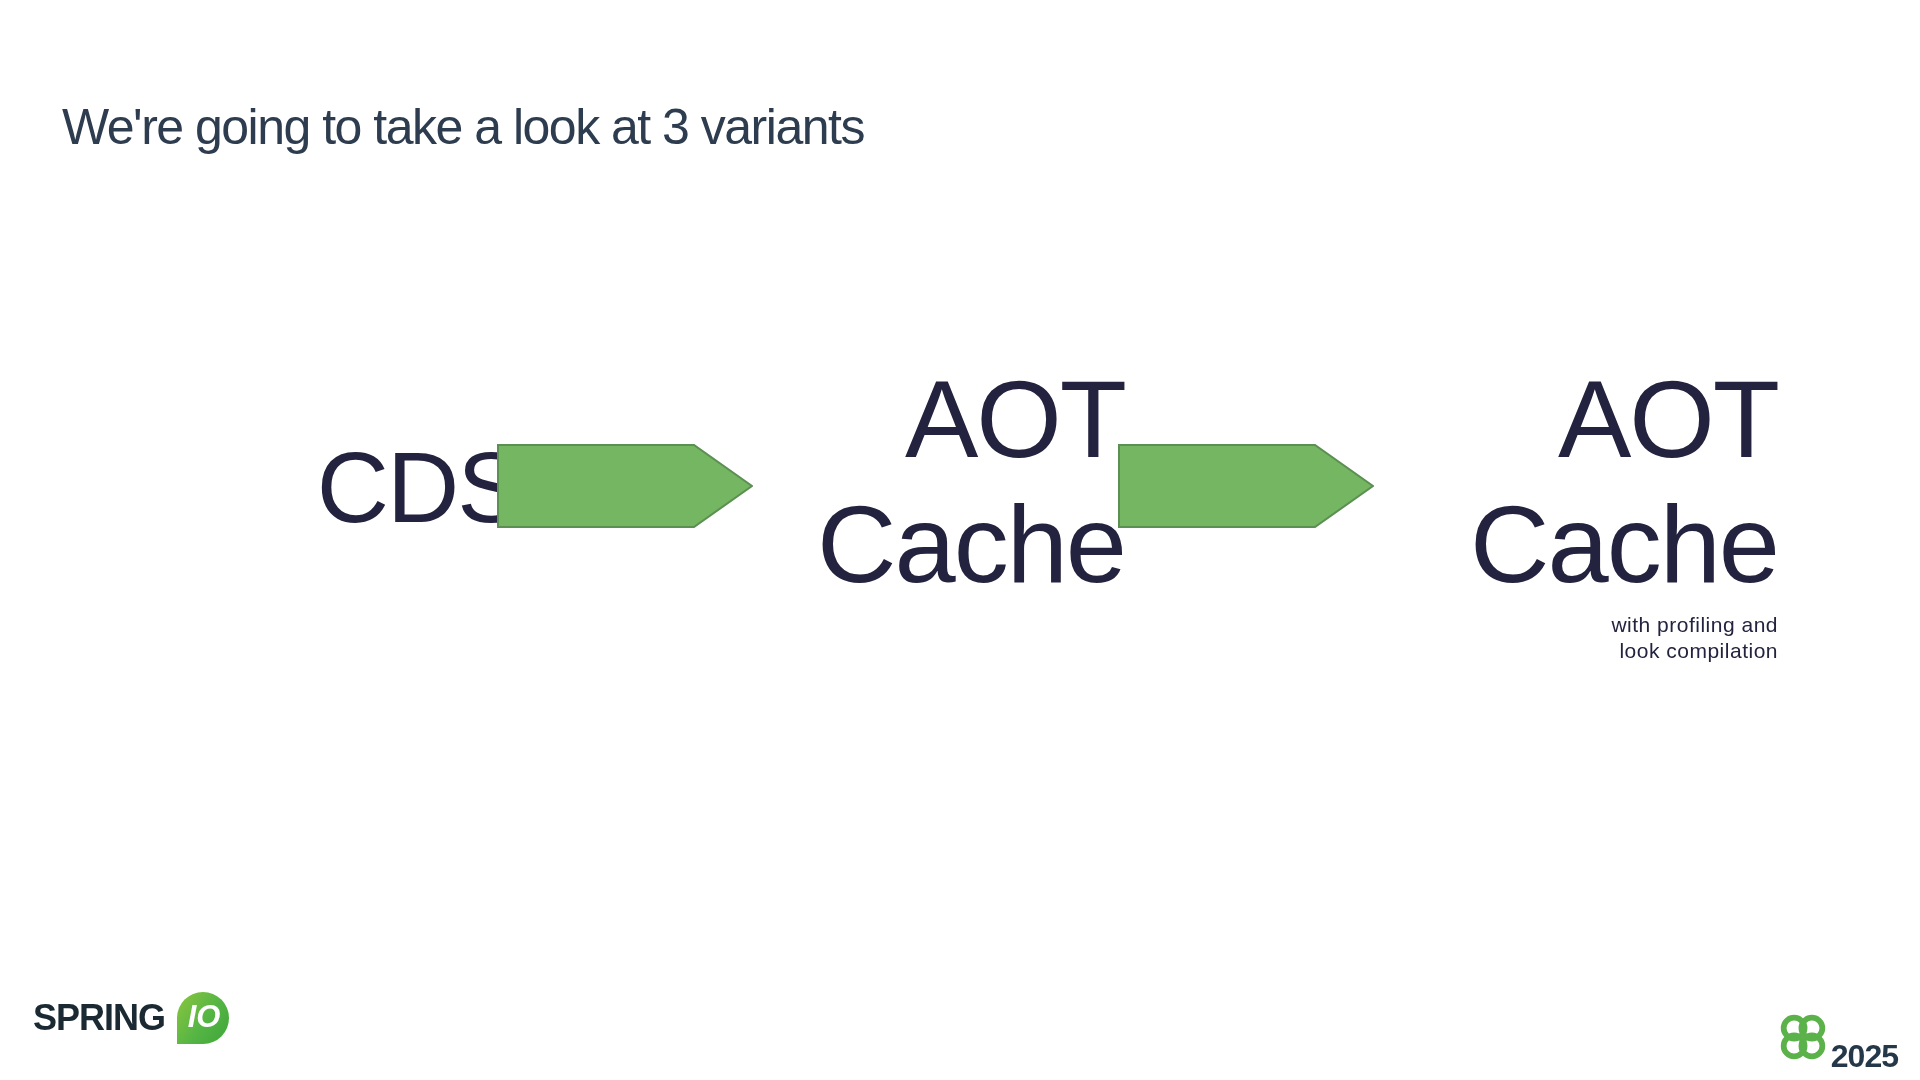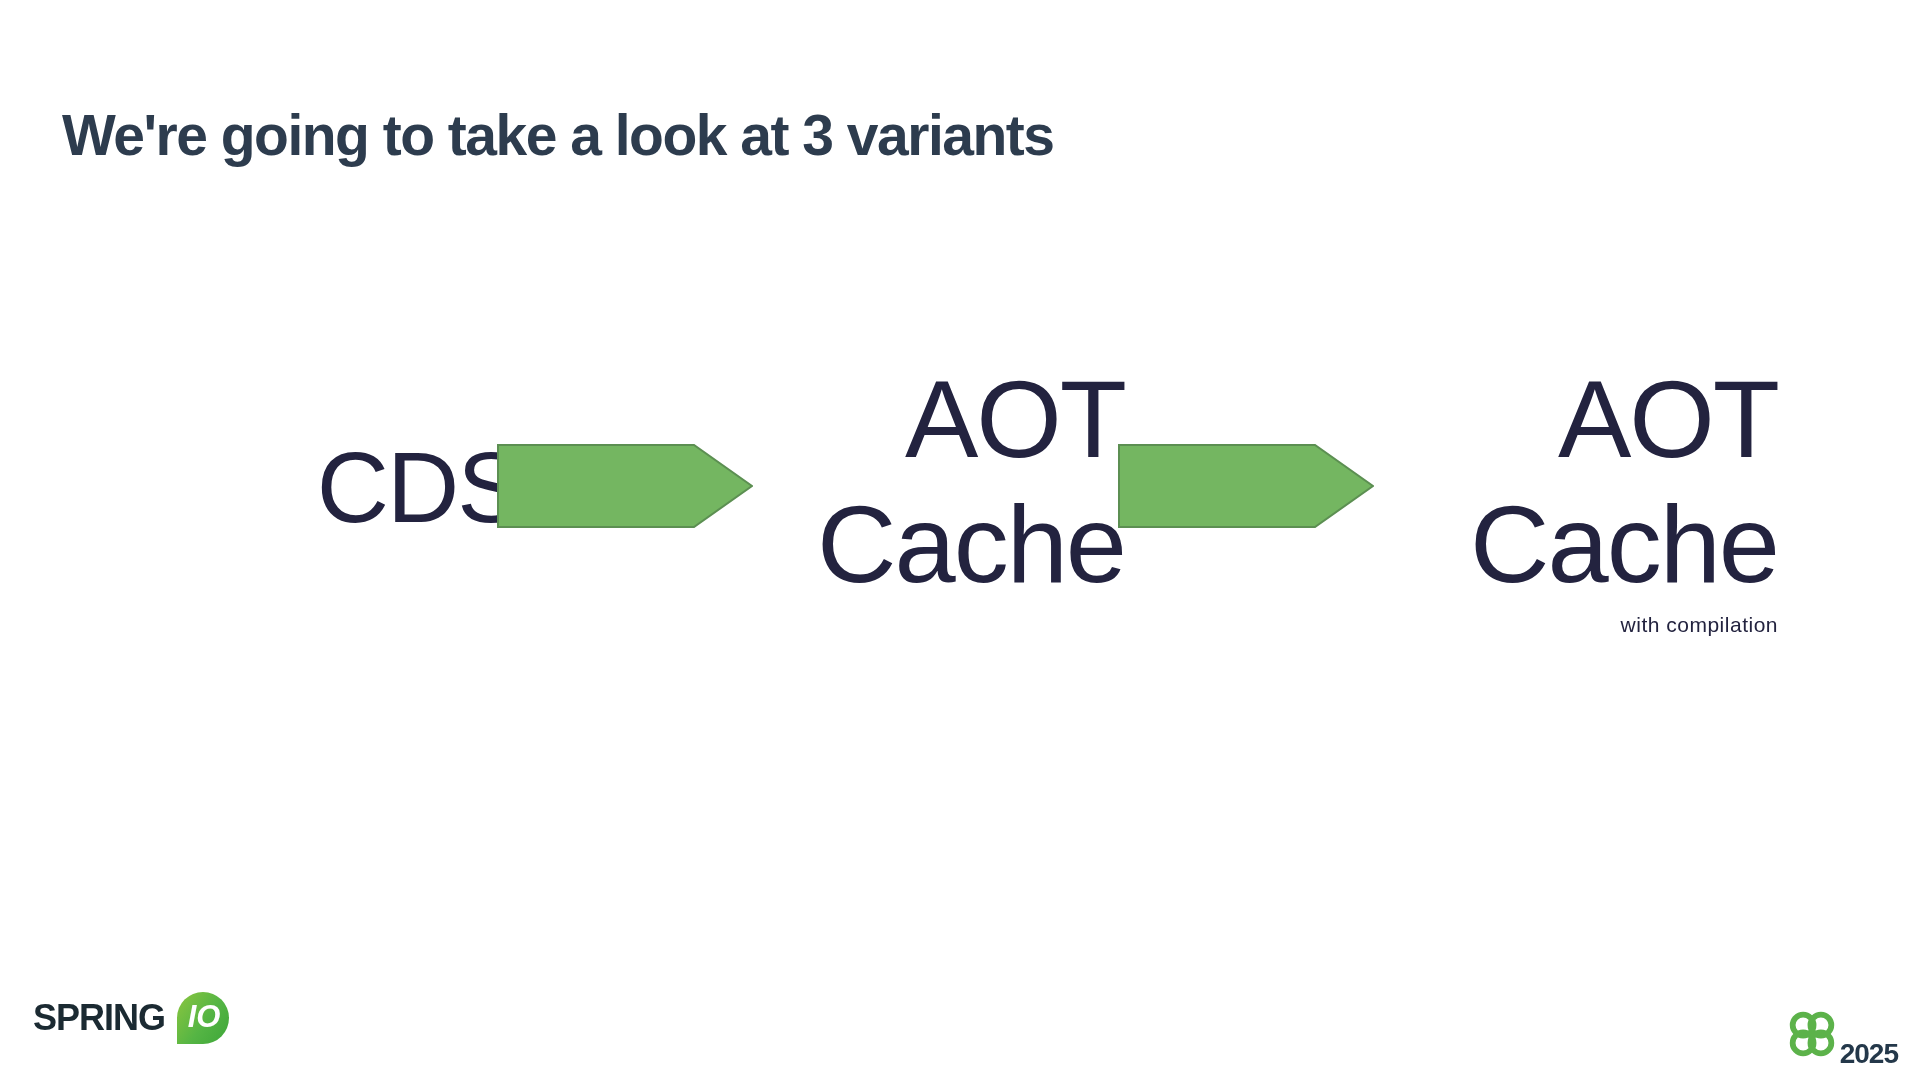--- a/index.html
+++ b/index.html
@@ -6,21 +6,21 @@
   .slide{
     position:relative;
     width:1920px;height:1080px;
     background:var(--background,#ffffff);
     font-family:"Liberation Sans","DejaVu Sans",sans-serif;
     overflow:hidden;
     margin:0 auto;
   }
   .page-title{
     position:absolute;left:62px;top:64px;
-    font-size:57px;font-weight:bold;letter-spacing:-1.5px;
+    font-size:50px;font-weight:normal;letter-spacing:-1.5px;
     color:var(--title-text,#2d3c4e);
     white-space:nowrap;
   }
   
   .node{
     position:absolute;width:360px;text-align:right;
     color:var(--body-text,#23233f);
   }
   .node-cds{left:162px;top:437px;font-size:100px;line-height:100px;letter-spacing:-2px;}
   .node-aot{top:356px;font-size:110px;line-height:125px;letter-spacing:-2px;}
@@ -61,21 +61,21 @@
   
   .footer-right{
     position:absolute;right:22px;top:998px;
     display:flex;align-items:center;gap:5px;
   }
   .clover{width:46px;height:46px;}
   .clover circle{
     fill:none;stroke:var(--clover-green,#5cb24a);stroke-width:5.5;
   }
   .year-text{
-    font-size:28px;font-weight:bold;letter-spacing:-1px;
+    font-size:32px;font-weight:bold;letter-spacing:-1px;
     color:var(--year-text-color,#24384a);
     margin-top:40px;
   }
 </style>
 </head>
 <body>
 
 <div class="slide">
 
   <h1 class="page-title">We're going to take a look at 3 variants</h1>
@@ -94,21 +94,22 @@
   </div>
 
   <svg class="flow-arrow flow-arrow-2" viewBox="0 0 256 84" aria-hidden="true">
     <polygon points="1,1 197,1 255,42 197,83 1,83"></polygon>
   </svg>
 
   <div class="node node-aot node-aot-2">
     <span class="node-line">AOT</span>
     <span class="node-line">Cache</span>
     <div class="node-note">
-      <span class="node-line">with compilation</span>
+      <span class="node-line">with profiling and</span>
+      <span class="node-line">look compilation</span>
     </div>
   </div>
 
   <div class="footer-left">
     <span class="brand-text">SPRING</span>
     <span class="leaf">
       <span class="leaf-text">IO</span>
     </span>
   </div>
 

